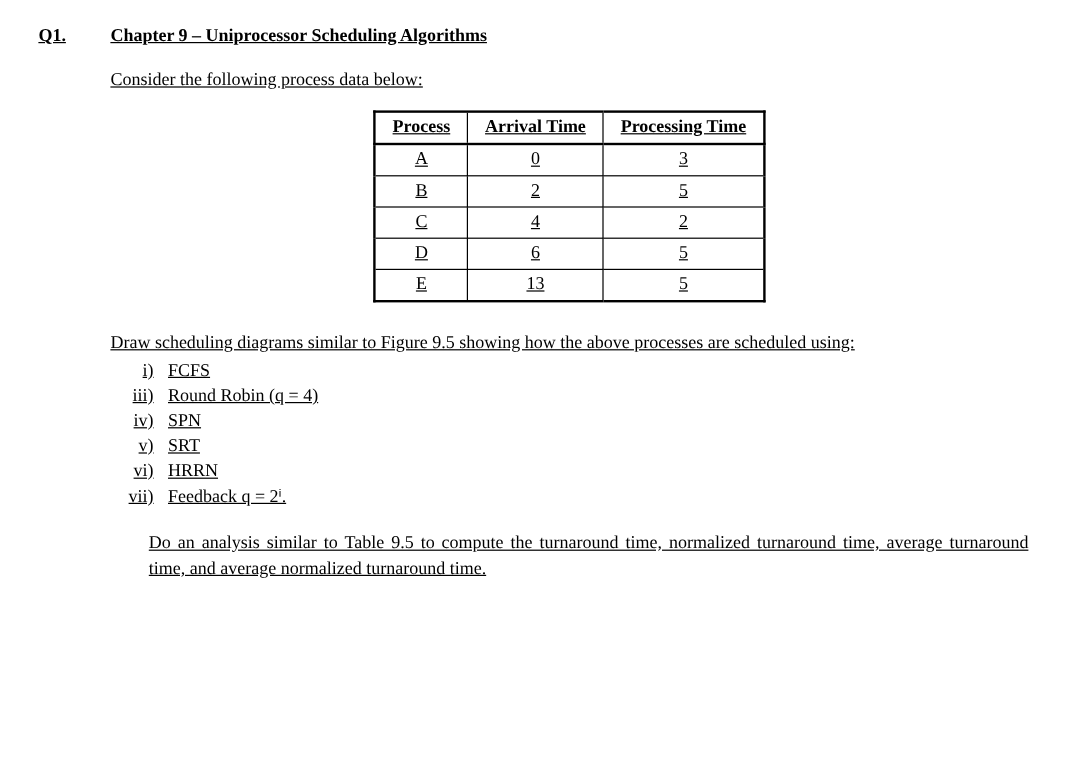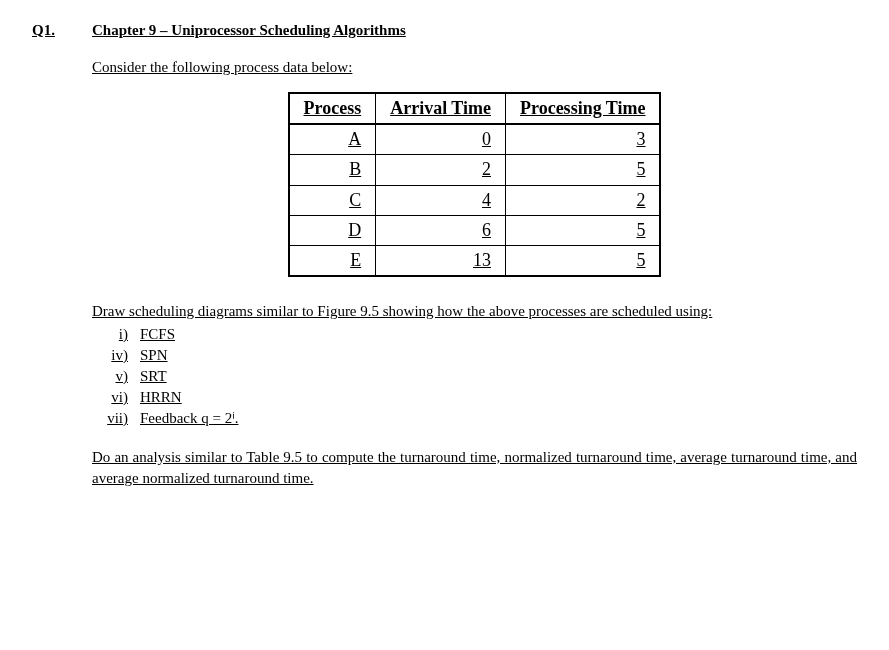--- a/index.html
+++ b/index.html
@@ -34,22 +34,22 @@
     margin-bottom: 14px;
   }
   table.process-table {
     border-collapse: collapse;
     margin: 0 auto 24px auto;
   }
   table.process-table th,
   table.process-table td {
     border: 1px solid #000;
     padding: 2px 14px;
-    text-align: right;
-    font-size: 18px;
+    text-align: center;
+    font-size: 15px;
   }
   table.process-table th {
     font-weight: bold;
     border-top: 2px solid #000;
     border-bottom: 2px solid #000;
   }
   table.process-table th:first-child,
   table.process-table td:first-child {
     border-left: 2px solid #000;
   }
@@ -77,20 +77,21 @@
     align-items: baseline;
   }
   .scheduling-list .roman {
     display: inline-block;
     width: 36px;
     text-align: right;
     margin-right: 12px;
   }
   .final-para {
     text-align: justify;
+    margin-left: 32px;
   }
 </style>
 </head>
 <body>
 
 <div class="question-row">
   <div class="qnum">Q1.</div>
   <div class="qbody">
     <div class="title">Chapter 9 – Uniprocessor Scheduling Algorithms</div>
     <div class="intro">Consider the following process data below:</div>
@@ -133,20 +134,24 @@
     </table>
 
     <div class="instructions">Draw scheduling diagrams similar to Figure 9.5 showing how the above processes are scheduled using:</div>
 
     <ul class="scheduling-list indent">
       <li>
         <span class="roman">i)</span>
         <span>FCFS</span>
       </li>
       <li>
+        <span class="roman">iii)</span>
+        <span>Round Robin (q = 4)</span>
+      </li>
+      <li>
         <span class="roman">iv)</span>
         <span>SPN</span>
       </li>
       <li>
         <span class="roman">v)</span>
         <span>SRT</span>
       </li>
       <li>
         <span class="roman">vi)</span>
         <span>HRRN</span>

